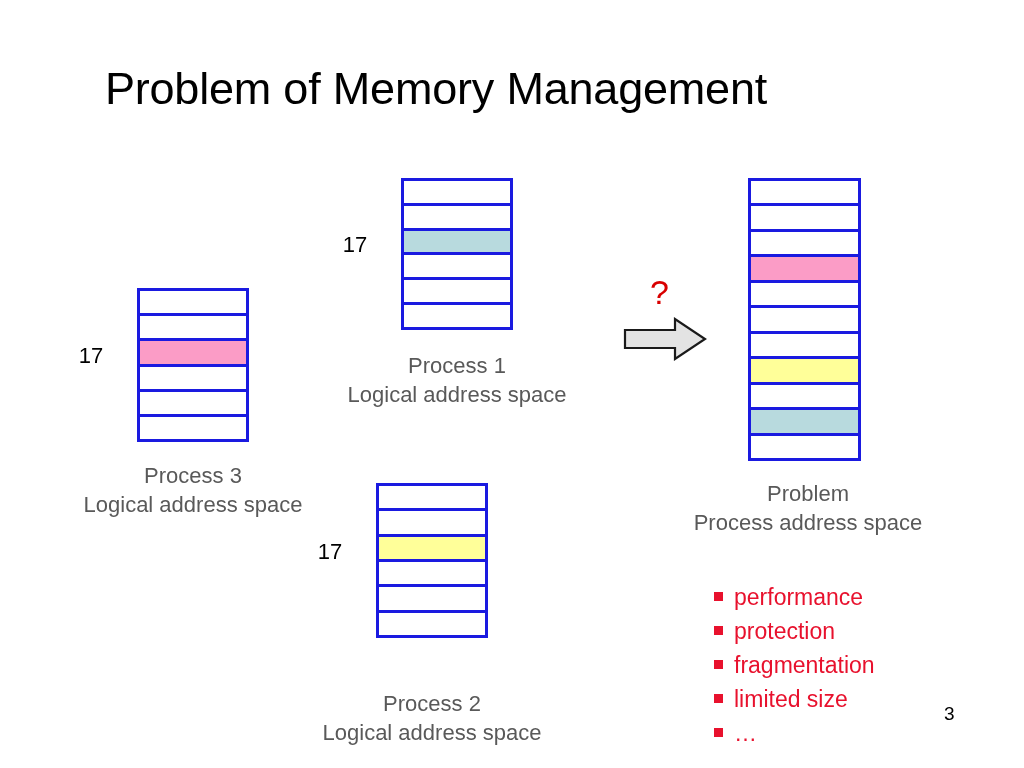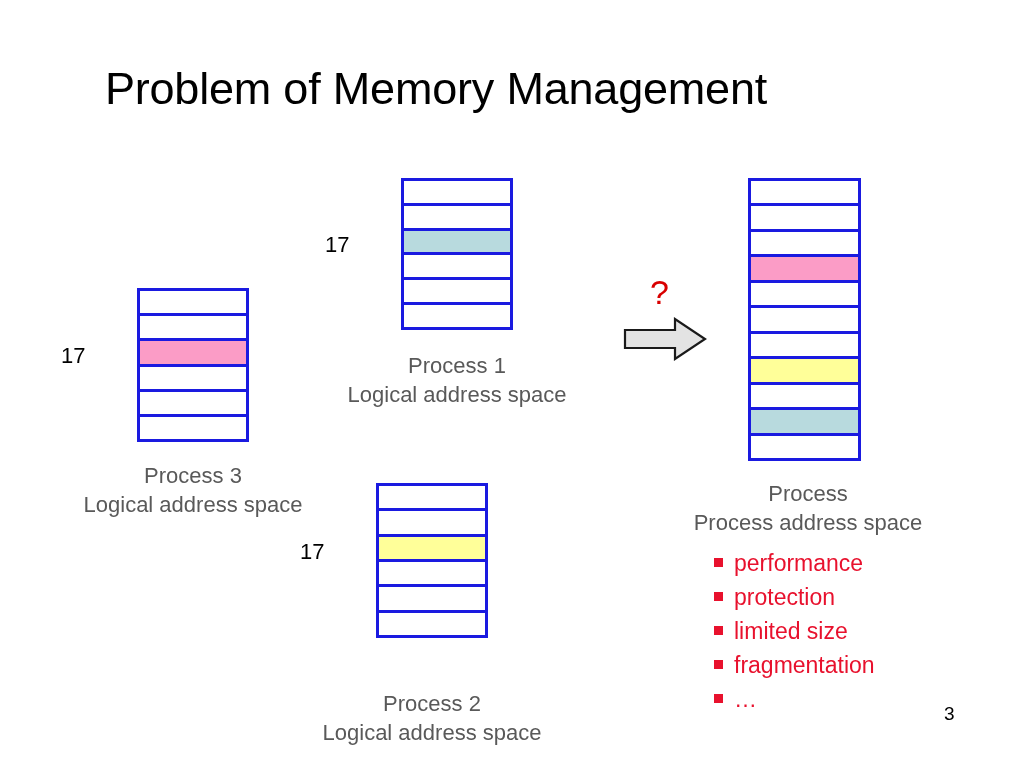--- a/index.html
+++ b/index.html
@@ -57,21 +57,21 @@
   .cell.fill-pink   { background: #fb9cc6; }
   .cell.fill-yellow { background: #ffff99; }
   .cell.fill-blue   { background: #b8dade; }
 
   
   .row-label {
     position: absolute;
     font-size: 22px;
     color: #000000;
     white-space: nowrap;
-    text-align: left;
+    text-align: center;
   }
 
   
   .caption {
     position: absolute;
     font-size: 22px;
     color: #595959;
     text-align: center;
     line-height: 1.30;
     white-space: nowrap;
@@ -87,21 +87,21 @@
 
   
   .arrow {
     position: absolute;
   }
 
   
   .bullets {
     position: absolute;
     left: 714px;
-    top: 546px;
+    top: 580px;
     color: #e8112d;
     font-size: 23px;
     line-height: 34px;
   }
   .bullet-item {
     display: flex;
     align-items: baseline;
     white-space: nowrap;
   }
   .bullet-marker {
@@ -183,21 +183,21 @@
       <div class="cell fill-pink"></div>
       <div class="cell "></div>
       <div class="cell "></div>
       <div class="cell "></div>
       <div class="cell fill-yellow"></div>
       <div class="cell "></div>
       <div class="cell fill-blue"></div>
       <div class="cell "></div>
     </div>
   <div class="caption" style="left:613px; top:480px; width:390px;">
-    <div>Process</div>
+    <div>Problem</div>
     <div>Process address space</div>
   </div>
 
   <div class="qmark" style="left:650px; top:273px;">?</div>
 
   <div class="arrow" style="left:623px; top:317px;">
     <svg width="84" height="44" viewBox="0 0 84 44">
       <polygon points="2,13 52,13 52,2 82,22 52,42 52,31 2,31" fill="#e3e3e3" stroke="#1a1a1a" stroke-width="2.2" stroke-linejoin="miter"></polygon>
     </svg>
   </div>
@@ -206,27 +206,27 @@
       <div class="bullet-item">
         <span class="bullet-marker"></span>
         <span class="bullet-text">performance</span>
       </div>
       <div class="bullet-item">
         <span class="bullet-marker"></span>
         <span class="bullet-text">protection</span>
       </div>
       <div class="bullet-item">
         <span class="bullet-marker"></span>
+        <span class="bullet-text">fragmentation</span>
+      </div>
+      <div class="bullet-item">
+        <span class="bullet-marker"></span>
         <span class="bullet-text">limited size</span>
       </div>
       <div class="bullet-item">
         <span class="bullet-marker"></span>
-        <span class="bullet-text">fragmentation</span>
-      </div>
-      <div class="bullet-item">
-        <span class="bullet-marker"></span>
         <span class="bullet-text">…</span>
       </div>
     </div>
 
   <div class="page-number">3</div>
 
 </div>
 
 </body></html>

